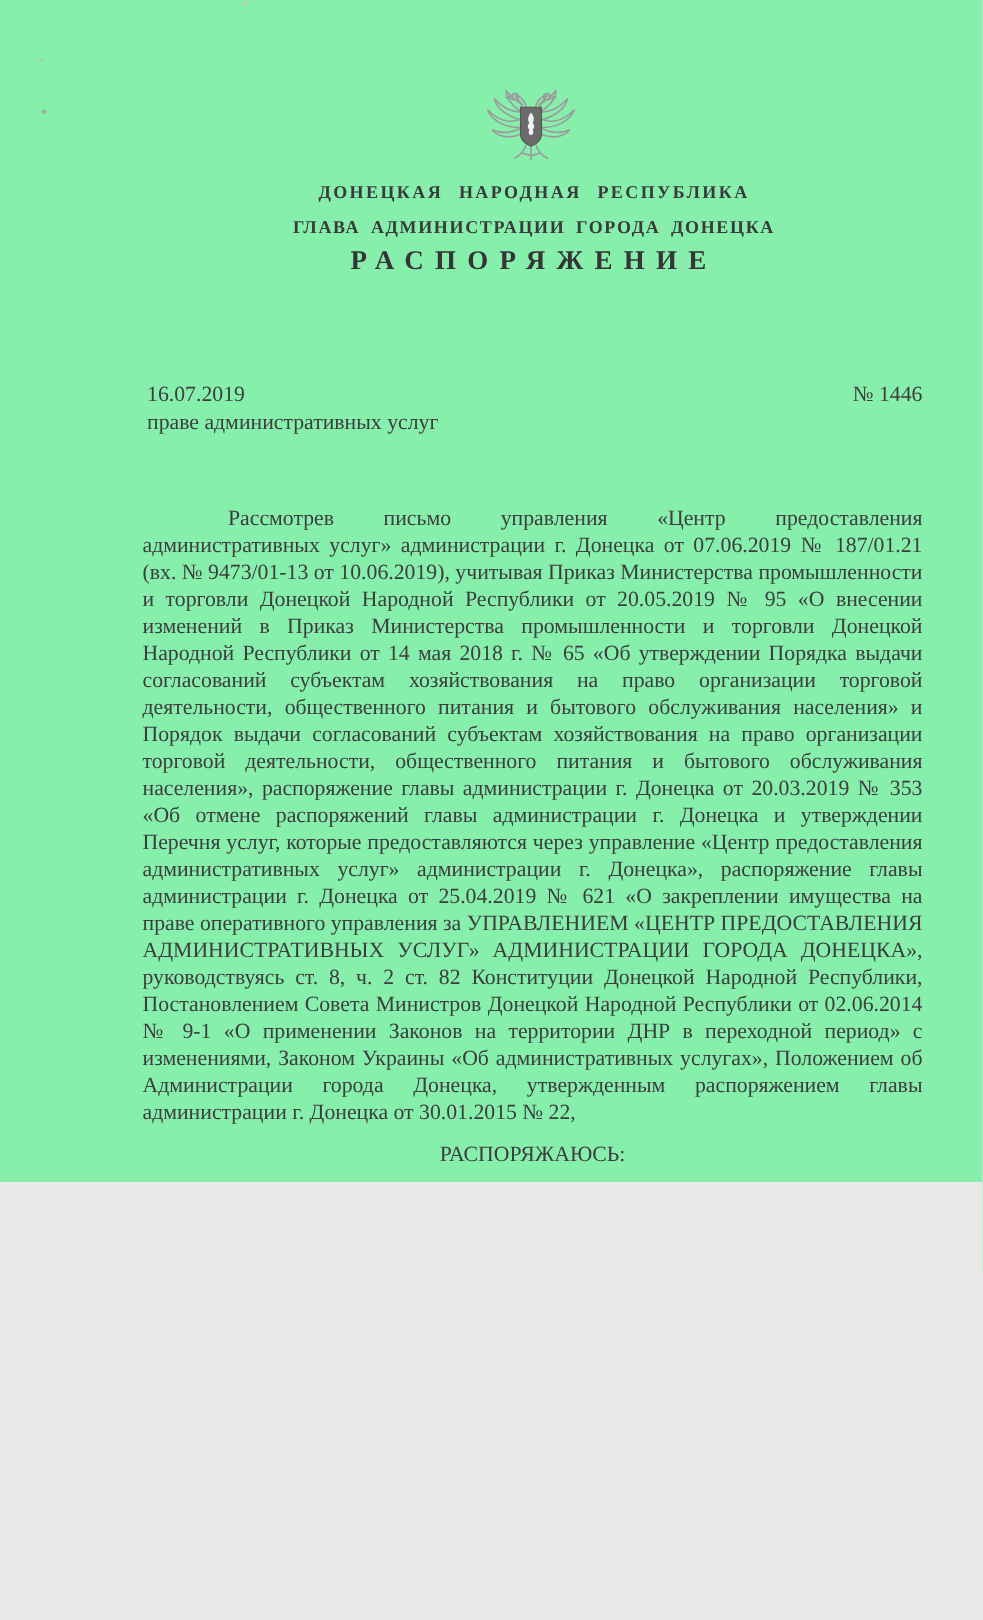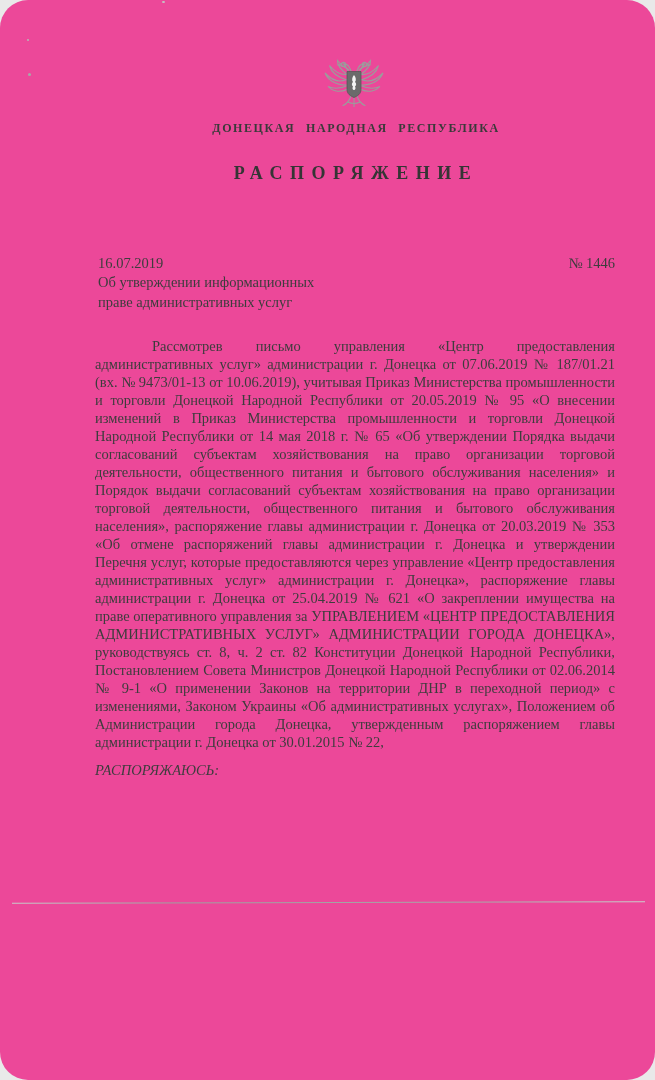--- a/index.html
+++ b/index.html
@@ -1,23 +1,22 @@
 <!DOCTYPE html>
 <html><head>
 <meta charset="utf-8">
 <style>
   html,body{margin:0;padding:0;background:#e9e9e9;}
   .page{
     position:relative;
-    width:655px;height:1080px;
-    background:#ec4899;
+    width:655px;height:788px;
+    background:#86efac;
     font-family:"Liberation Serif","DejaVu Serif",serif;
     color:#3d3d3d;
     overflow:hidden;
-    border-radius:28px;
   }
   .speck{position:absolute;background:#b9b9b9;border-radius:50%;}
   .s1{left:27px;top:39px;width:2px;height:2px;}
   .s2{left:28px;top:73px;width:3px;height:3px;background:#a8a8a8;}
   .s3{left:162px;top:1px;width:3px;height:2px;background:#c4c4c4;}
 
   .emblem{position:absolute;top:58px;left:321px;width:66px;height:50px;}
   .emblem svg{display:block;width:100%;height:100%;}
 
   .hdr{
@@ -37,21 +36,21 @@
   .subject{
     position:absolute;top:272px;left:98px;
     font-size:14.5px;line-height:20px;
   }
   .content{
     position:absolute;top:337px;left:95px;width:520px;
     font-size:14.5px;line-height:18px;text-align:justify;
   }
   .content p{margin:0;}
   .body-par{text-indent:57px;}
-  .resolve{margin-top:10px !important;text-align:left;font-style:italic;}
+  .resolve{margin-top:10px !important;text-align:center;}
   .item{margin-top:16px !important;text-indent:45px;}
 
   .pageline{
     position:absolute;top:902px;left:12px;width:633px;height:1px;
     background:linear-gradient(to right,#c9c9c9,#9f9f9f 25%,#a8a8a8 75%,#cccccc);
     transform:rotate(-0.12deg);
   }
 </style>
 </head>
 <body>
@@ -83,29 +82,29 @@
         <path d="M66 78 L66 97"></path>
         <path d="M72 76 C75 85 81 92 88 95"></path>
         <path d="M54 88 C62 92 70 92 78 88"></path>
       </g>
       <path d="M52 27 h28 v36 c0 9 -7 13 -14 16 c-7 -3 -14 -7 -14 -16 Z" fill="#6b6b6b" stroke="#565656" stroke-width="1.5"></path>
       <path d="M66 34 c-4 5 -5 10 -2 14 c-3 2 -3 7 0 9 c-2 3 -1 7 2 7 c3 0 4 -4 2 -7 c3 -2 3 -7 0 -9 c3 -4 2 -9 -2 -14 Z" fill="#f3f3f3"></path>
     </svg>
   </div>
 
   <div class="hdr republic">ДОНЕЦКАЯ НАРОДНАЯ РЕСПУБЛИКА</div>
+  <div class="hdr authority">ГЛАВА АДМИНИСТРАЦИИ ГОРОДА ДОНЕЦКА</div>
   <div class="hdr doctype">РАСПОРЯЖЕНИЕ</div>
 
   <div class="meta">
     <span>16.07.2019</span>
     <span>№ 1446</span>
   </div>
 
   <div class="subject">
-    <div>Об утверждении информационных</div>
     <div>праве административных услуг</div>
   </div>
 
   <div class="content">
     <p class="body-par">Рассмотрев письмо управления «Центр предоставления административных услуг» администрации г. Донецка от 07.06.2019 № 187/01.21 (вх. № 9473/01-13 от 10.06.2019), учитывая Приказ Министерства промышленности и торговли Донецкой Народной Республики от 20.05.2019 № 95 «О внесении изменений в Приказ Министерства промышленности и торговли Донецкой Народной Республики от 14 мая 2018 г. № 65 «Об утверждении Порядка выдачи согласований субъектам хозяйствования на право организации торговой деятельности, общественного питания и бытового обслуживания населения» и Порядок выдачи согласований субъектам хозяйствования на право организации торговой деятельности, общественного питания и бытового обслуживания населения», распоряжение главы администрации г. Донецка от 20.03.2019 № 353 «Об отмене распоряжений главы администрации г. Донецка и утверждении Перечня услуг, которые предоставляются через управление «Центр предоставления административных услуг» администрации г. Донецка», распоряжение главы администрации г. Донецка от 25.04.2019 № 621 «О закреплении имущества на праве оперативного управления за УПРАВЛЕНИЕМ «ЦЕНТР ПРЕДОСТАВЛЕНИЯ АДМИНИСТРАТИВНЫХ УСЛУГ» АДМИНИСТРАЦИИ ГОРОДА ДОНЕЦКА», руководствуясь ст. 8, ч. 2 ст. 82 Конституции Донецкой Народной Республики, Постановлением Совета Министров Донецкой Народной Республики от 02.06.2014 № 9-1 «О применении Законов на территории ДНР в переходной период» с изменениями, Законом Украины «Об административных услугах», Положением об Администрации города Донецка, утвержденным распоряжением главы администрации г. Донецка от 30.01.2015 № 22,</p>
     <p class="resolve">РАСПОРЯЖАЮСЬ:</p>
   </div>
 
   <div class="pageline"></div>
 

